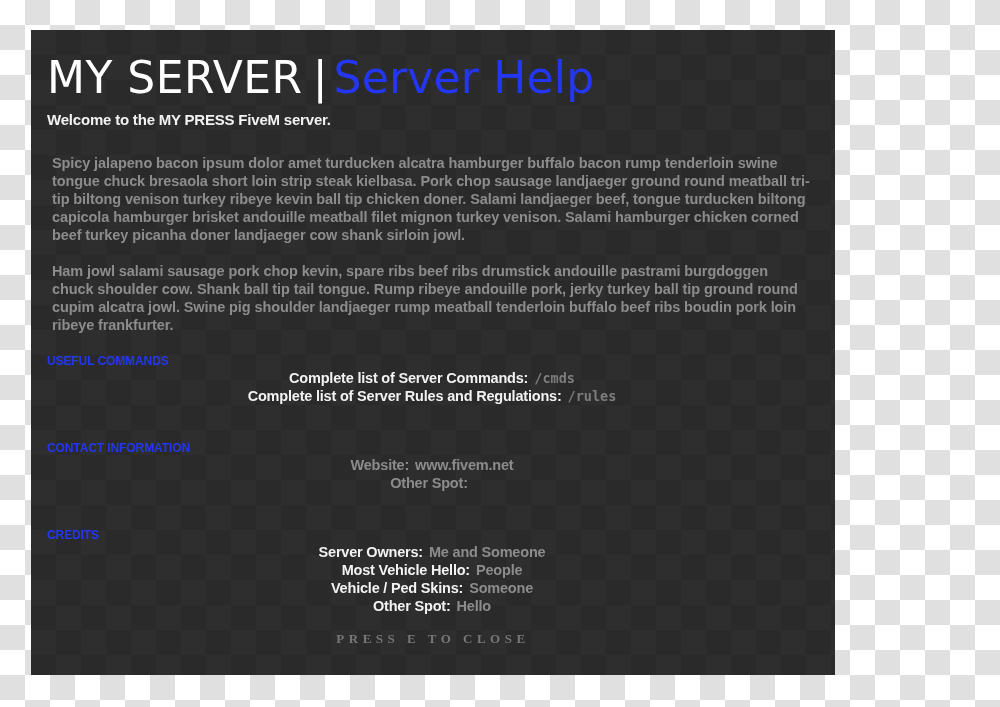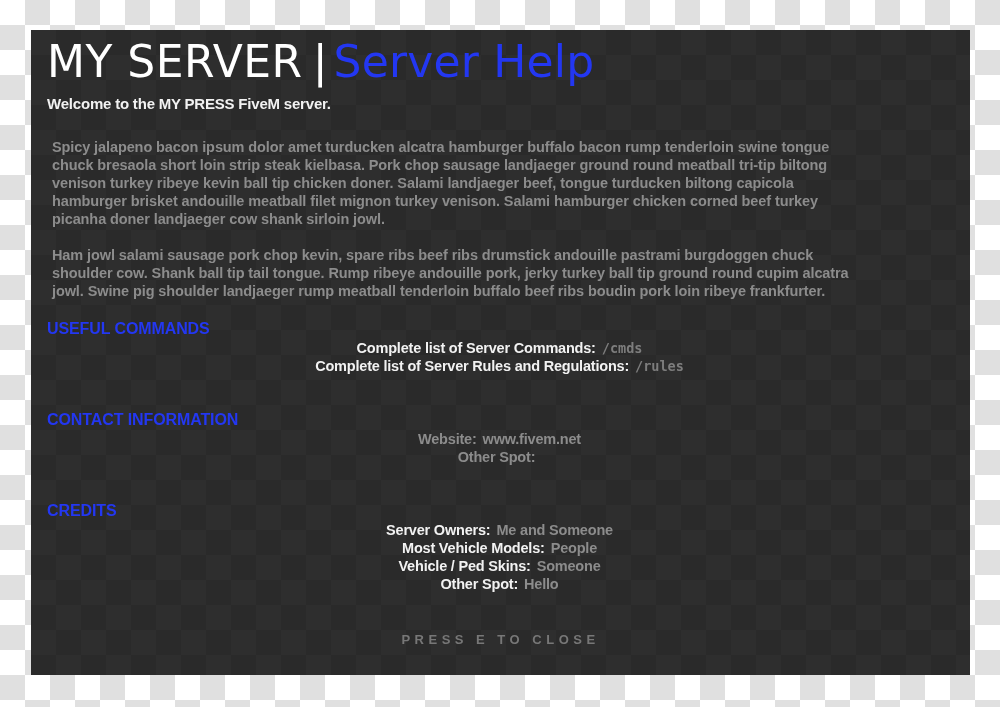--- a/index.html
+++ b/index.html
@@ -24,24 +24,24 @@
     position: relative;
     width: 1000px;
     height: 707px;
   }
 
   
   .help-panel {
     position: absolute;
     left: 31px;
     top: 30px;
-    width: 939px;
+    width: 804px;
     height: 645px;
     box-sizing: border-box;
-    padding: 4px 0 0 0;
+    padding: 20px 0 0 0;
     overflow: hidden;
     
     background-color: #2e2e2e;
     background-image:
       linear-gradient(45deg, #2a2a2a 25%, transparent 25%, transparent 75%, #2a2a2a 75%),
       linear-gradient(45deg, #2a2a2a 25%, transparent 25%, transparent 75%, #2a2a2a 75%);
     background-size: 50px 50px;
     background-position: 0 0, 25px 25px;
   }
 
@@ -104,21 +104,21 @@
   .body-para.second { margin-top: 18px; }
 
   
   .section { margin-top: 20px; }
   .section.contact { margin-top: 36px; }
   .section.credits { margin-top: 36px; }
 
   .section-heading {
     margin: 0 0 1px 0;
     font-family: "Liberation Sans", sans-serif;
-    font-size: 16px;
+    font-size: 12px;
     font-weight: bold;
     color: #2337f2;
     letter-spacing: -0.1px;
   }
 
   .line {
     margin: 0;
     font-size: 14.5px;
     line-height: 18px;
     white-space: nowrap;
@@ -145,21 +145,21 @@
     letter-spacing: -0.2px;
   }
 
   
   .footer-hint {
     position: absolute;
     left: 0;
     right: 0;
     bottom: 28px;
     text-align: center;
-    font-family: Liberation Sans, sans-serif;
+    font-family: Liberation Serif, serif;
     font-size: 13px;
     font-weight: bold;
     color: #777777;
     letter-spacing: 4.5px;
   }
 </style>
 </head>
 <body>
 
 <div id="root">
@@ -195,21 +195,21 @@
           <span class="lbl muted">Other Spot:</span><span class="val sans"></span>
         </div>
       </div>
 
       <div class="section credits">
         <div class="section-heading">CREDITS</div>
         <div class="line">
           <span class="lbl">Server Owners:</span><span class="val sans">Me and Someone</span>
         </div>
         <div class="line">
-          <span class="lbl">Most Vehicle Models:</span><span class="val sans">People</span>
+          <span class="lbl">Most Vehicle Hello:</span><span class="val sans">People</span>
         </div>
         <div class="line">
           <span class="lbl">Vehicle / Ped Skins:</span><span class="val sans">Someone</span>
         </div>
         <div class="line">
           <span class="lbl">Other Spot:</span><span class="val sans">Hello</span>
         </div>
       </div>
 
     </div>

